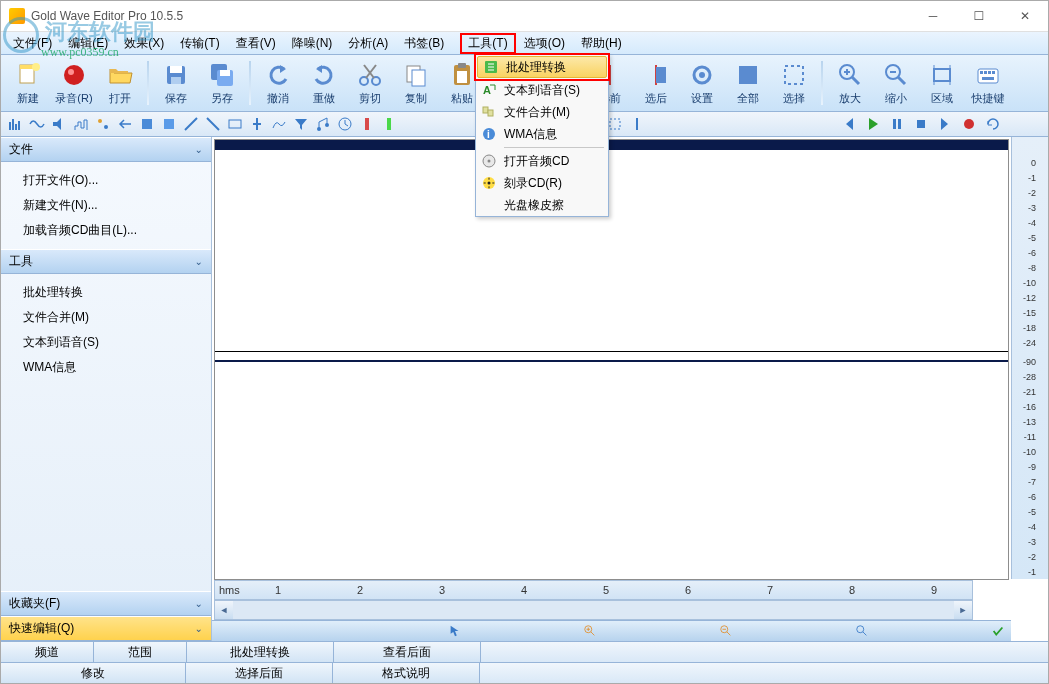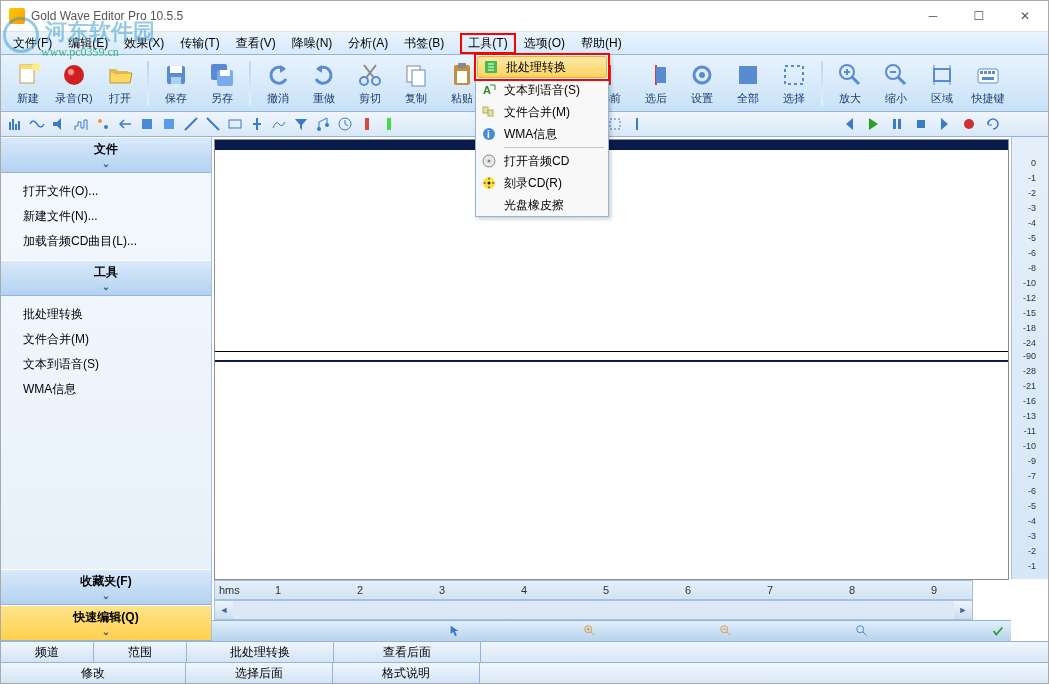--- a/index.html
+++ b/index.html
@@ -32,21 +32,21 @@
 .icon-strip { height:24px; background:linear-gradient(#f0f5fb,#d9e8f7); display:flex; align-items:center; padding:0 4px; gap:2px; border-bottom:1px solid #96b4d8; }
 .icon-strip .sm { width:20px; height:20px; display:flex; align-items:center; justify-content:center; border-radius:2px; }
 .icon-strip .sm svg{width:16px;height:16px;}
 .icon-strip .gap { width:180px; }
 .icon-strip .play-group { display:flex; gap:2px; margin-left:auto; margin-right:40px; }
 .icon-strip .play-group .sm { width:22px; }
 
 
 .main { flex:1; display:flex; min-height:0; }
 .sidebar { width:210px; background:linear-gradient(#f5f9fe,#e5eff9); border-right:1px solid #a8c0dc; display:flex; flex-direction:column; }
-.side-head { background:linear-gradient(#d9e9fb,#b3d2f0); padding:3px 16px; font-weight:bold; display:flex; justify-content:space-between; align-items:center; border-top:1px solid #fff; border-bottom:1px solid #96b4d8;flex-direction:column; }
+.side-head { background:linear-gradient(#d9e9fb,#b3d2f0); padding:3px 8px; font-weight:normal; display:flex; justify-content:space-between; align-items:center; border-top:1px solid #fff; border-bottom:1px solid #96b4d8; }
 .side-head.yellow { background:linear-gradient(#ffe38a,#ffd24d); }
 .side-body { padding:6px 0; flex:0 0 auto; }
 .side-body .item { padding:4px 22px; cursor:default; }
 .side-flex { flex:1; }
 .chev { font-size:10px; color:#36608f; }
 
 
 .content { flex:1; display:flex; min-height:0; position:relative; }
 .wave-wrapper { flex:1; display:flex; flex-direction:column; min-height:0; }
 .wave-area { flex:1; background:#fff; display:flex; position:relative; border:1px solid #8d8d8d; margin:2px 2px 0 2px; }
@@ -576,21 +576,21 @@
           <div class="db-lbl" style="margin-top: 6px;">-3</div>
           <div class="db-lbl" style="margin-top: 6px;">-4</div>
           <div class="db-lbl" style="margin-top: 6px;">-5</div>
           <div class="db-lbl" style="margin-top: 6px;">-6</div>
           <div class="db-lbl" style="margin-top: 6px;">-8</div>
           <div class="db-lbl" style="margin-top: 6px;">-10</div>
           <div class="db-lbl" style="margin-top: 6px;">-12</div>
           <div class="db-lbl" style="margin-top: 6px;">-15</div>
           <div class="db-lbl" style="margin-top: 6px;">-18</div>
           <div class="db-lbl" style="margin-top: 6px;">-24</div>
-          <div class="db-lbl" style="margin-top: 4px;">-90</div>
+          <div class="db-lbl" style="margin-top: 10px;">-90</div>
           <div class="db-lbl" style="margin-top: 6px;">-28</div>
           <div class="db-lbl" style="margin-top: 6px;">-21</div>
           <div class="db-lbl" style="margin-top: 6px;">-16</div>
           <div class="db-lbl" style="margin-top: 6px;">-13</div>
           <div class="db-lbl" style="margin-top: 6px;">-11</div>
           <div class="db-lbl" style="margin-top: 6px;">-10</div>
           <div class="db-lbl" style="margin-top: 6px;">-9</div>
           <div class="db-lbl" style="margin-top: 6px;">-7</div>
           <div class="db-lbl" style="margin-top: 6px;">-6</div>
           <div class="db-lbl" style="margin-top: 6px;">-5</div>

